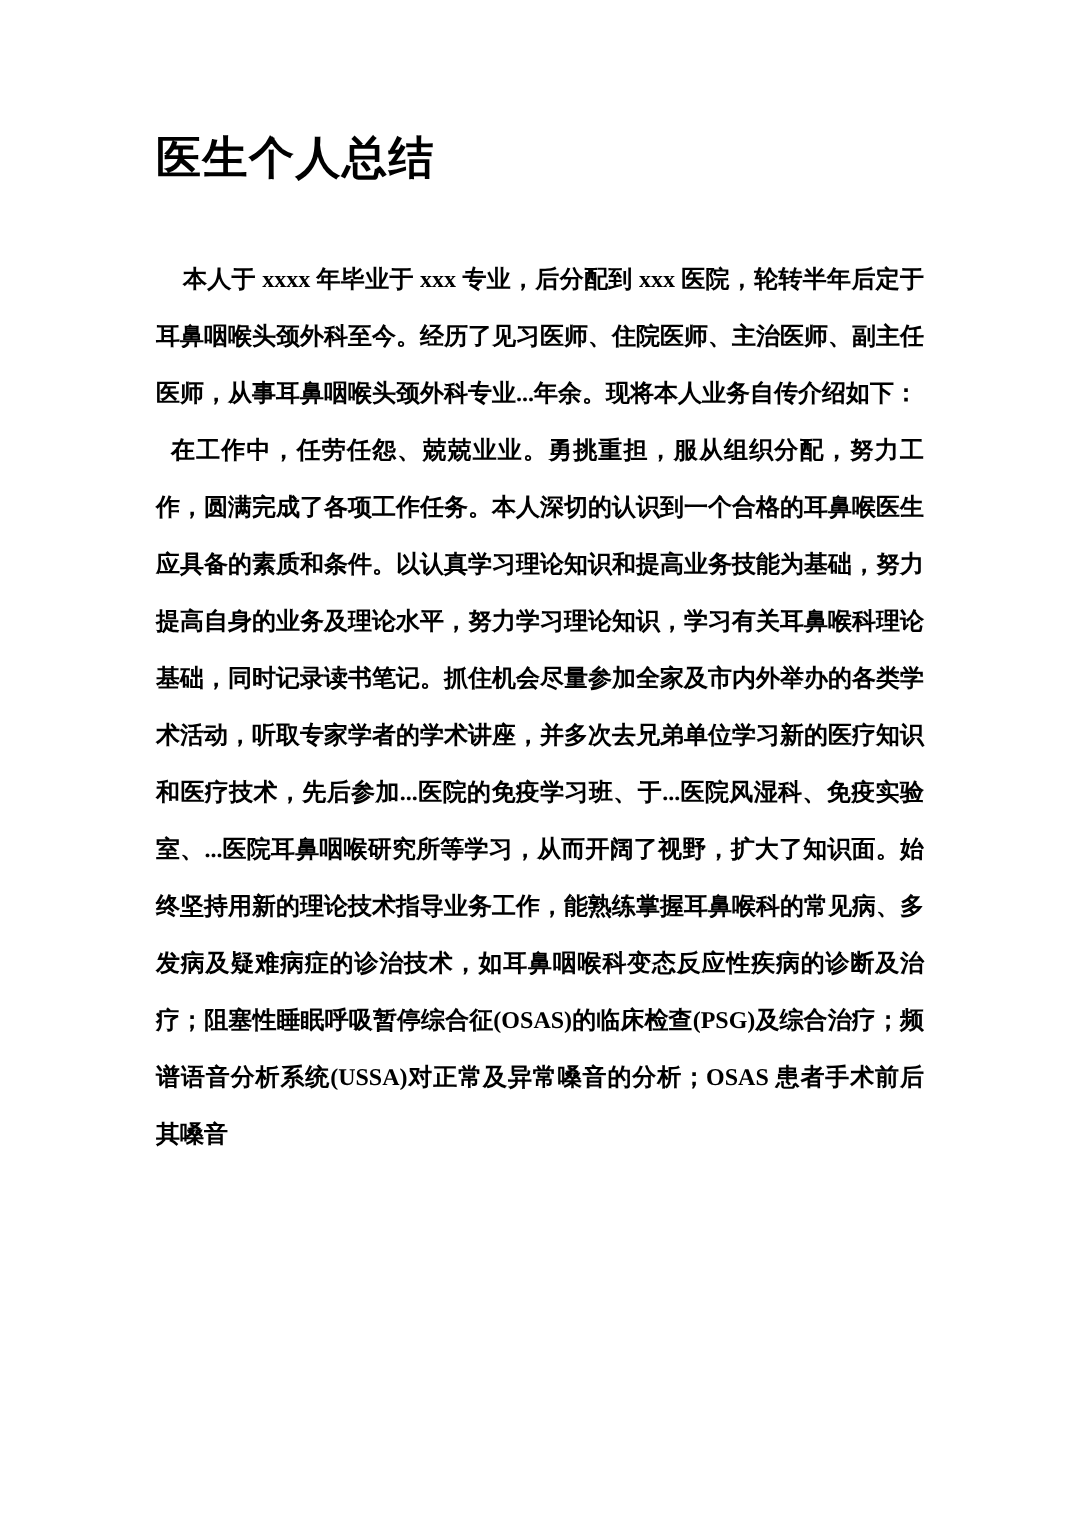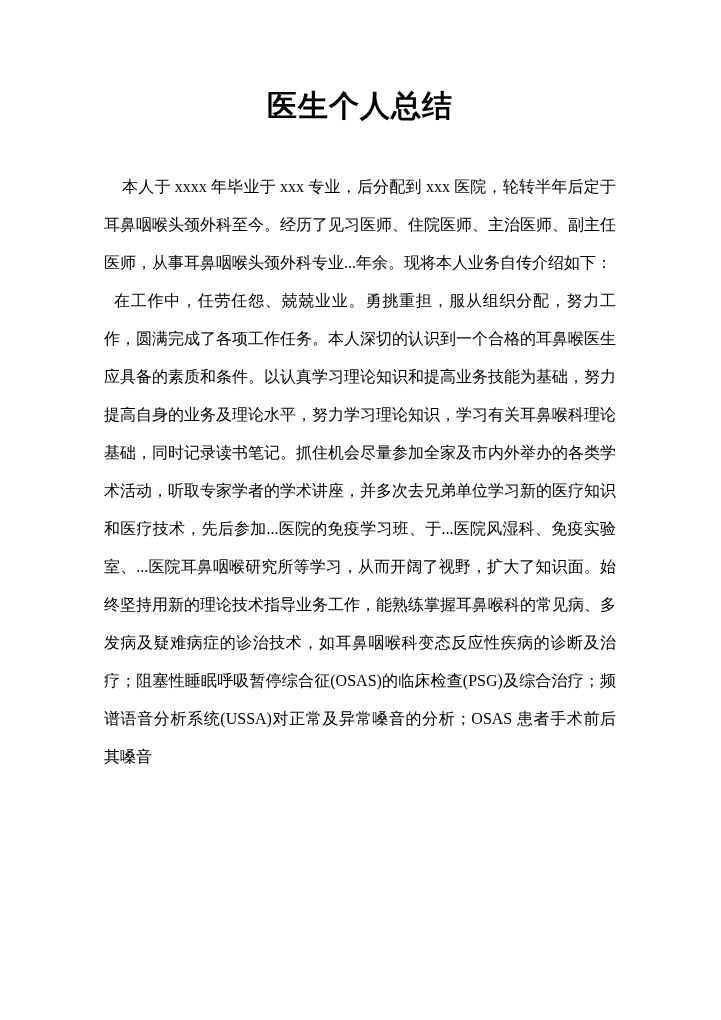--- a/index.html
+++ b/index.html
@@ -21,32 +21,33 @@
     left: 104px;
     top: 0;
     width: 512px;
   }
   .doc-title {
     margin: 86px 0 0 0;
     padding: 0;
     font-size: 30px;
     line-height: 40px;
     font-weight: bold;
-    text-align: center;
+    text-align: left;
     color: #000000;
     letter-spacing: 1px;
   }
   .doc-body p {
     margin: 0;
     padding: 0;
     font-size: 16px;
     line-height: 38px;
     text-align: justify;
     color: #000000;
     word-break: break-all;
+    font-weight: bold;
   }
   .doc-body p.first {
     margin-top: 42px;
   }
   .indent-lg { text-indent: 18px; }
   .indent-sm { text-indent: 10px; }
 </style>
 </head>
 <body>
 

